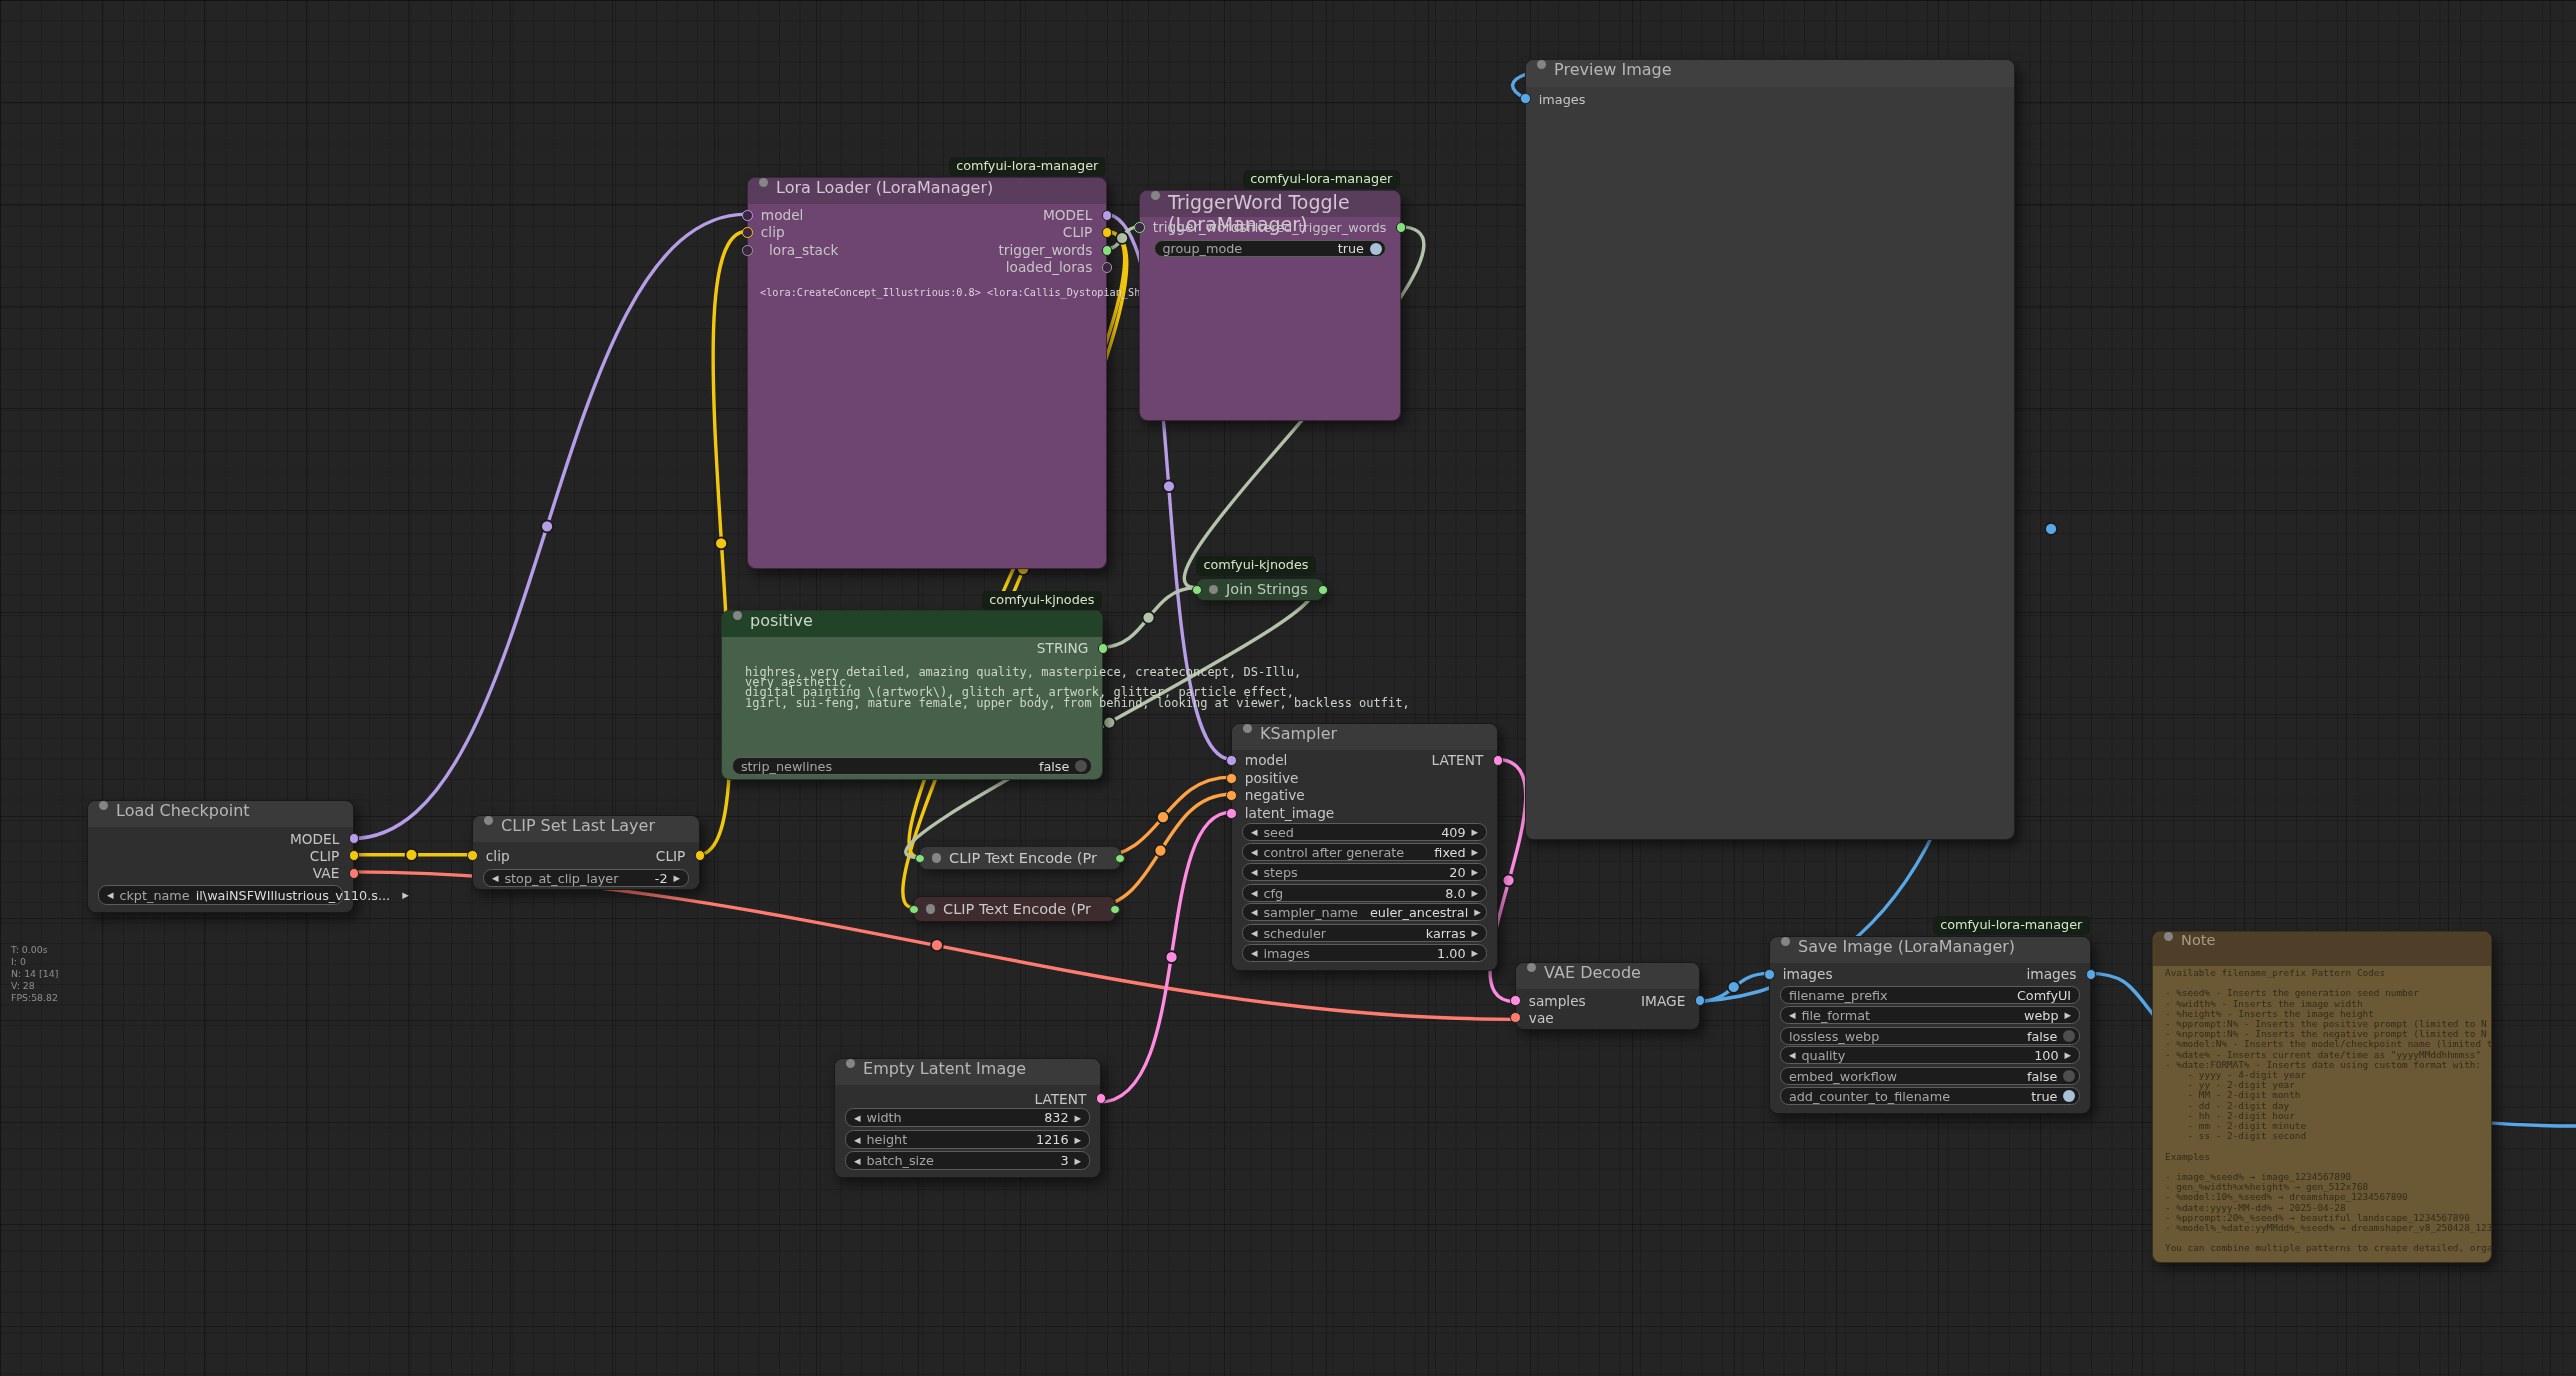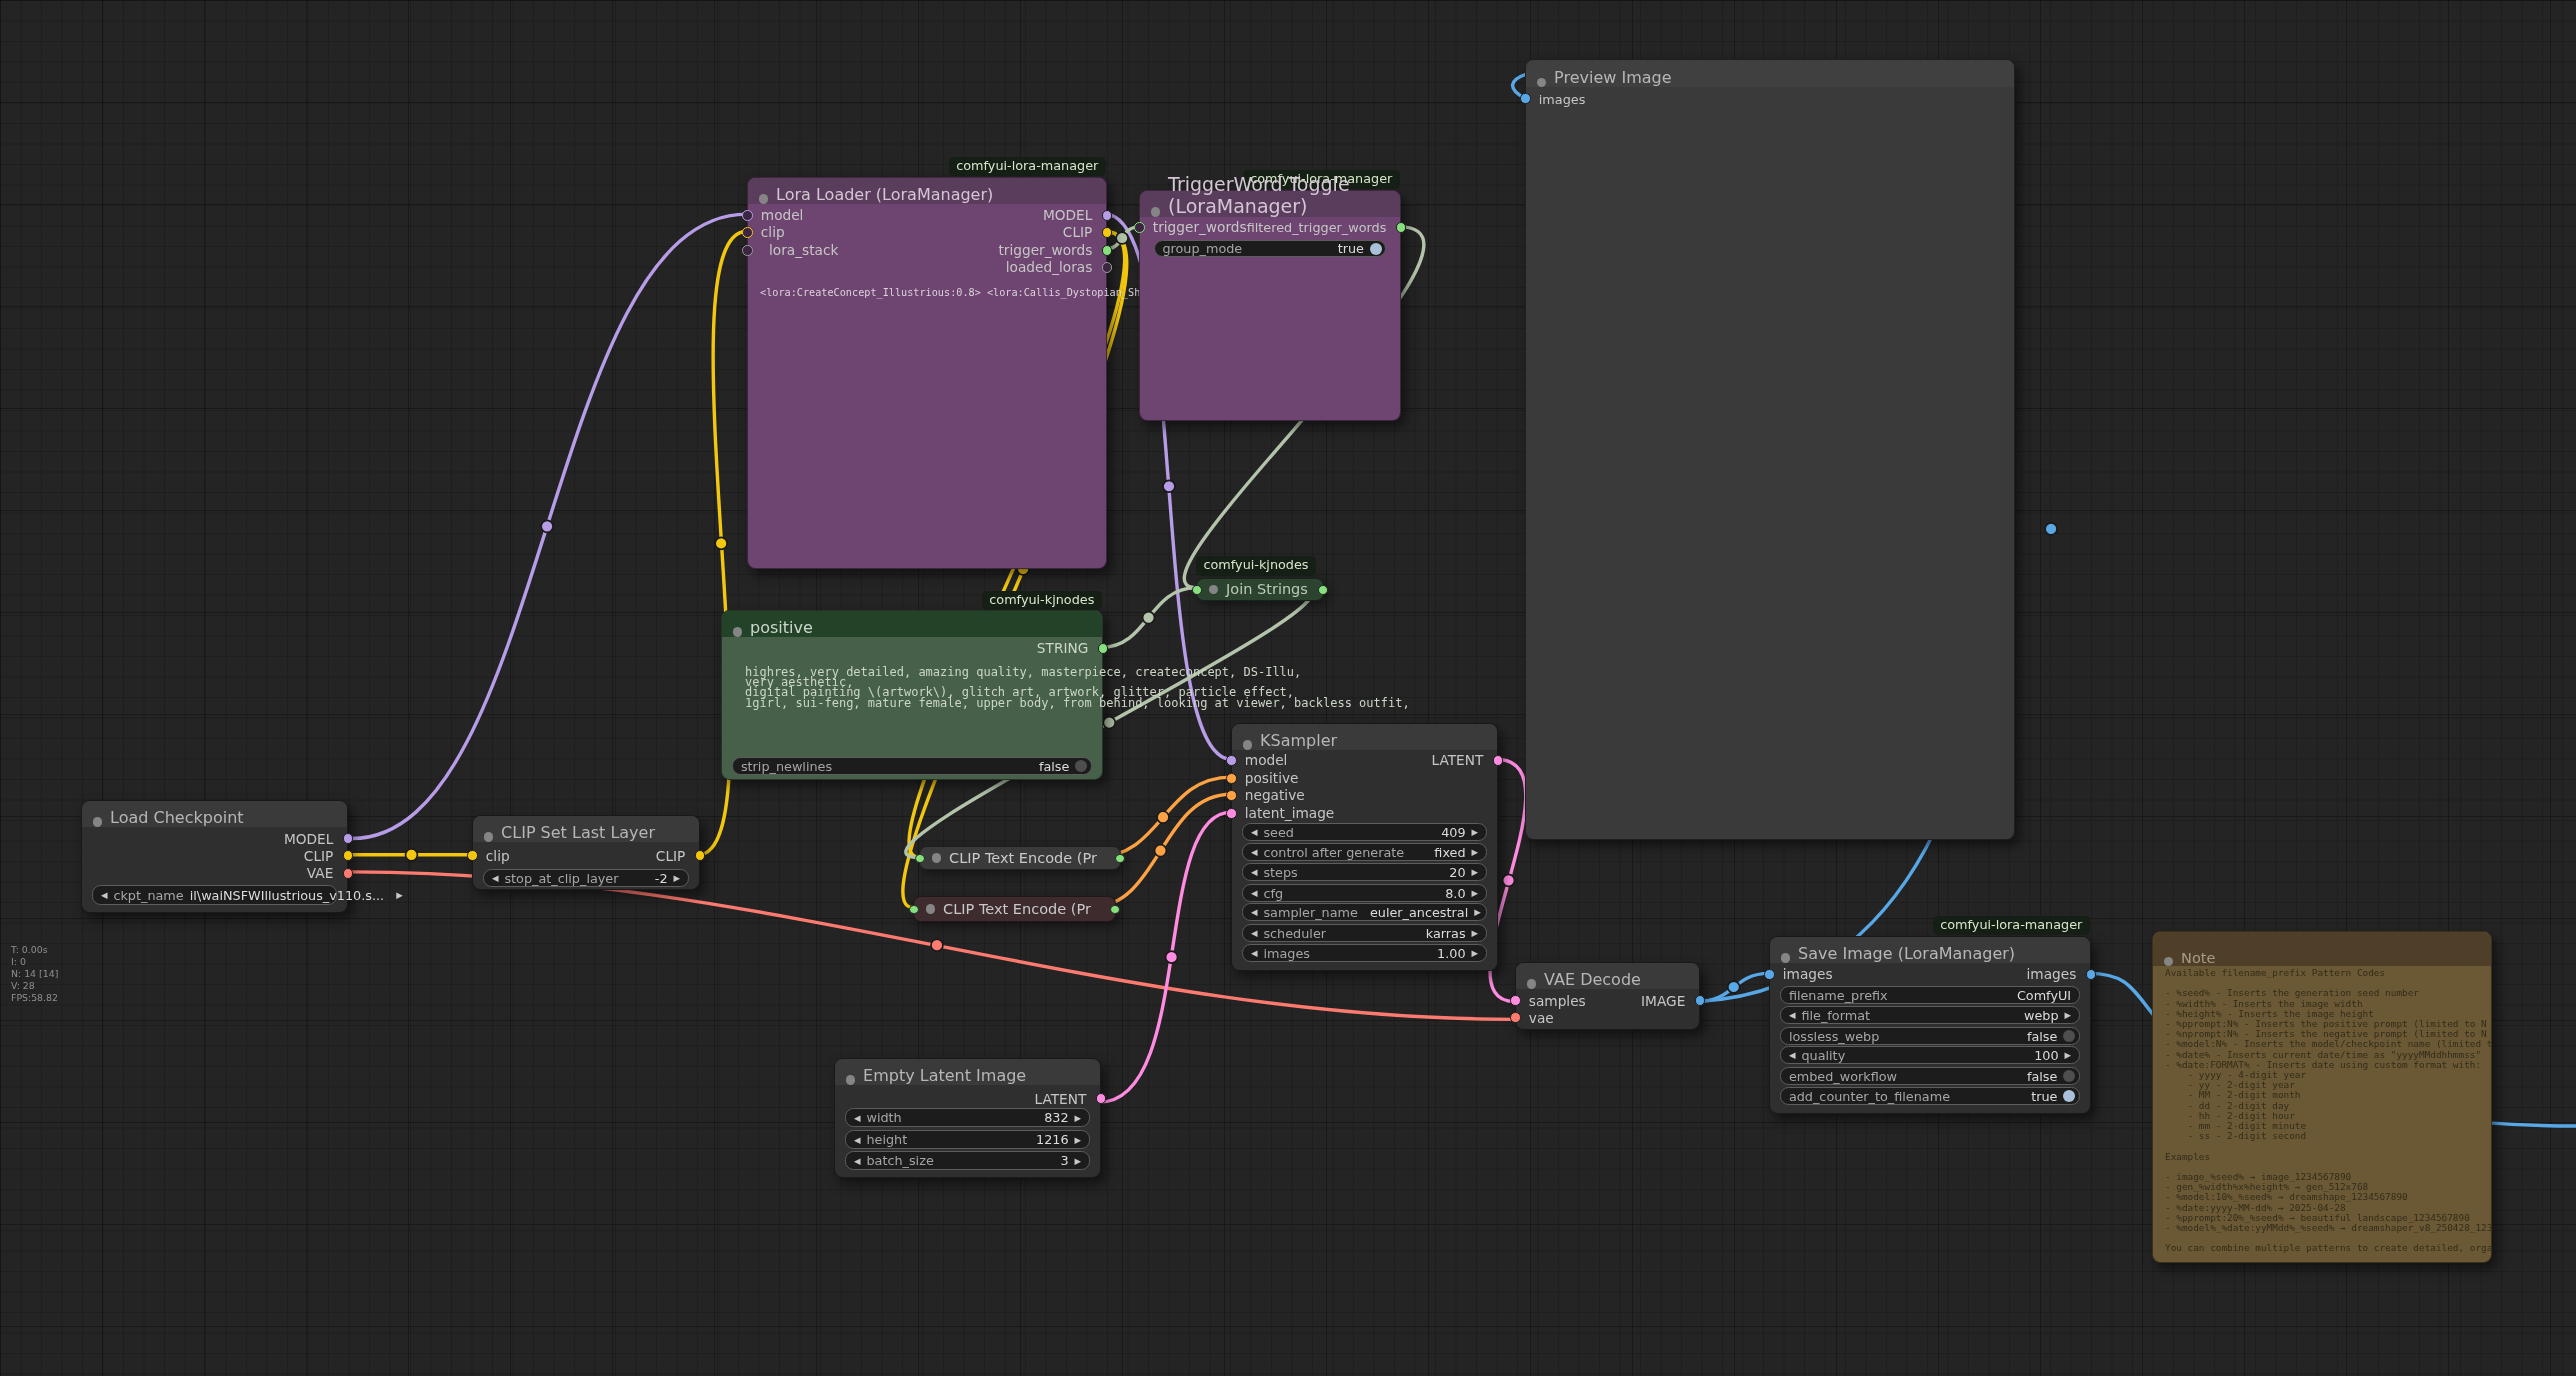--- a/index.html
+++ b/index.html
@@ -8,21 +8,21 @@
     background-image:
       linear-gradient(rgba(0,0,0,.30) 0.9px,transparent 0.9px),
       linear-gradient(90deg,rgba(0,0,0,.30) 0.9px,transparent 0.9px),
       linear-gradient(rgba(0,0,0,.16) 0.9px,transparent 0.9px),
       linear-gradient(90deg,rgba(0,0,0,.16) 0.9px,transparent 0.9px);
     background-size:102px 102px,102px 102px,20.5px 20.5px,20.5px 20.5px;}
   #wires{position:absolute;left:0;top:0;z-index:1;}
   .node{position:absolute;z-index:2;background:#2f2f2f;border:0.9px solid rgba(0,0,0,.45);
     border-radius:8.5px;box-shadow:4.3px 6px 12px rgba(0,0,0,.5);}
   .hd{position:absolute;top:0;left:0;right:0;height:25.6px;border-radius:7.7px 7.7px 0 0;
-    display:flex;align-items:flex-end;gap:7.7px;padding-left:11px;background:#3a3a3a;
+    display:flex;align-items:flex-start;gap:7.7px;padding-left:11px;background:#3a3a3a;
     font-size:16px;color:#b6b6b6;}
   .tdot{width:9.4px;height:9.4px;border-radius:50%;background:#858585;flex:0 0 auto;}
   .pl{position:absolute;height:17px;line-height:17px;font-size:13.7px;color:#c6c6c6;white-space:nowrap;}
   .pl.r{text-align:right;}
   .dot{position:absolute;width:8.5px;height:8.5px;border-radius:50%;border:1.7px solid #1f1f1f;background:#888;z-index:3;}
   .dot.hollow{background:#2a2a2a;}
   .w{position:absolute;left:10.2px;right:10.2px;height:16px;border-radius:8.5px;background:#1c1c1c;
     border:0.9px solid #5d5d5d;display:flex;align-items:center;gap:6px;padding:0 7.7px;font-size:12.8px;}
   .w .nm{color:#a6a6a6;white-space:nowrap;}
   .w .sp{flex:1;}
@@ -82,21 +82,21 @@
     <circle cx="1300" cy="847" r="7" fill="#b3c4ab"></circle>
     <circle cx="1363" cy="958" r="7" fill="#ffa243"></circle>
     <circle cx="1360" cy="997" r="7" fill="#ffa243"></circle>
     <circle cx="1373" cy="1122" r="7" fill="#ff8ce1"></circle>
     <circle cx="1768" cy="1032" r="7" fill="#ff8ce1"></circle>
     <circle cx="2032" cy="1157" r="7" fill="#58a8e8"></circle>
     <circle cx="2404" cy="620" r="7" fill="#58a8e8"></circle>
   </g>
 </svg>
 
-<div class="node" style="left:81px;top:800px;width:265px;height:111px">
+<div class="node" style="left:87px;top:800px;width:265px;height:111px">
   <div class="hd">
         <span class="tdot"></span>
         <span>Load Checkpoint</span>
       </div>
   <div class="pl r" style="top:30px;right:13.7px">MODEL</div>
   <span class="dot" style="right: -6px; top: 32px; background-color: rgb(183, 156, 232);"></span>
   <div class="pl r" style="top:47px;right:13.7px">CLIP</div>
   <span class="dot" style="right: -6px; top: 49px; background-color: rgb(242, 199, 14);"></span>
   <div class="pl r" style="top:64px;right:13.7px">VAE</div>
   <span class="dot" style="right: -6px; top: 67px; background-color: rgb(255, 123, 112);"></span>

